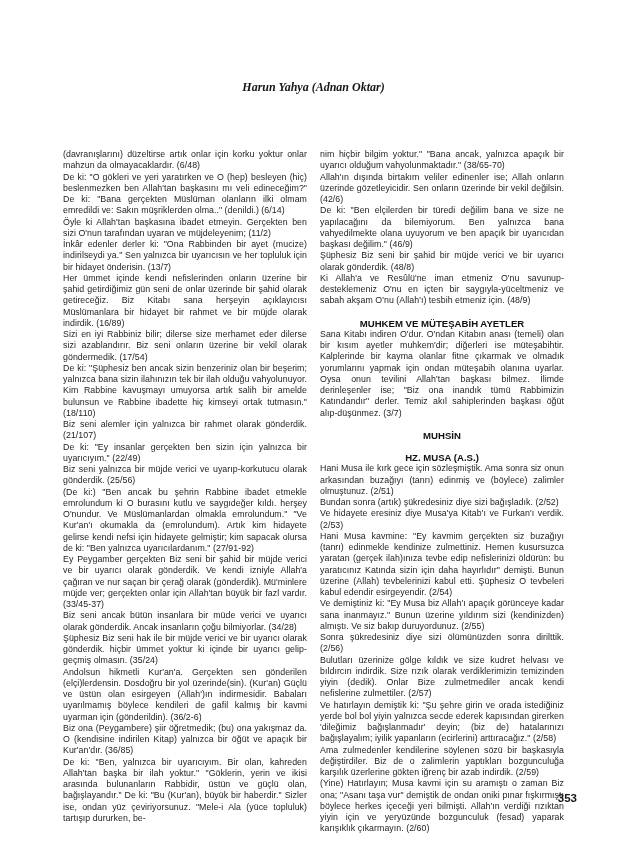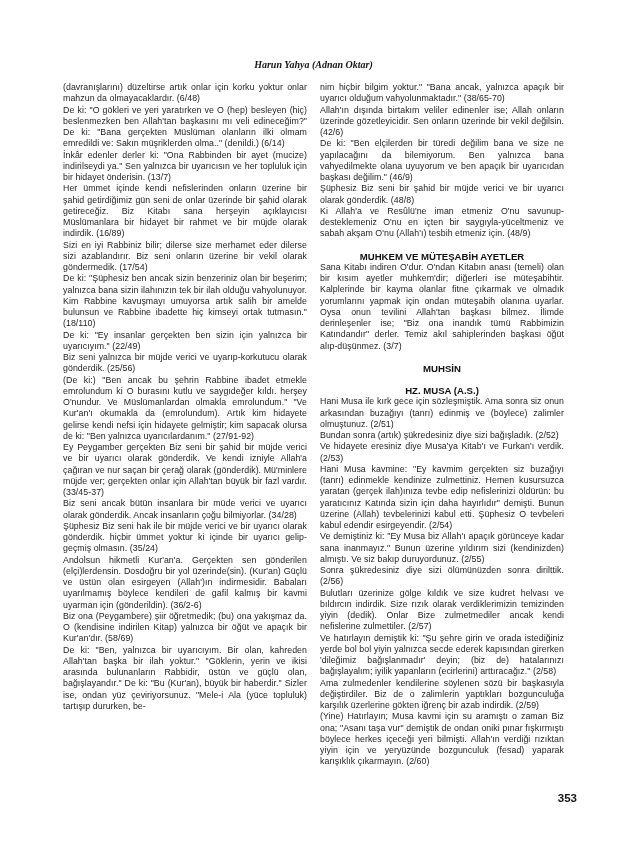--- a/index.html
+++ b/index.html
@@ -11,37 +11,38 @@
     width: 627px;
     height: 854px;
     background: #ffffff;
     position: relative;
     overflow: hidden;
     font-family: "Liberation Sans", sans-serif;
     color: #1d1d1d;
     box-sizing: border-box;
   }
   .running-header {
-    padding-top: 57px;
+    padding-top: 80px;
     text-align: center;
     font-family: "Liberation Serif", serif;
     font-style: italic;
     font-weight: bold;
-    font-size: 10px;
+    font-size: 12px;
     line-height: 15px;
     color: #161616;
   }
   .columns {
     display: flex;
     gap: 13px;
     padding: 10px 63px 0 63px;
   }
   .column {
     width: 244px;
     flex: 0 0 244px;
+    margin-top: 44px;
   }
   .body-text {
     margin: 0;
     font-size: 8.8px;
     line-height: 11.25px;
     text-align: justify;
     letter-spacing: 0.05px;
   }
   .section-heading {
     margin: 11px 0 0 0;
@@ -63,32 +64,34 @@
 </head>
 <body>
 
 <div class="page">
   <div class="running-header">Harun Yahya (Adnan Oktar)</div>
 
   <div class="columns">
     <div class="column">
         <p class="body-text">(davranışlarını) düzeltirse artık onlar için korku yoktur onlar mahzun da olmayacaklardır. (6/48)</p>
         <p class="body-text">De ki: "O gökleri ve yeri yaratırken ve O (hep) besleyen (hiç) beslenmezken ben Allah'tan başkasını mı veli edineceğim?" De ki: "Bana gerçekten Müslüman olanların ilki olmam emredildi ve: Sakın müşriklerden olma.." (denildi.) (6/14)</p>
+        <p class="body-text">Öyle ki Allah'tan başkasına ibadet etmeyin. Gerçekten ben sizi O'nun tarafından uyaran ve müjdeleyenim; (11/2)</p>
         <p class="body-text">İnkâr edenler derler ki: "Ona Rabbinden bir ayet (mucize) indirilseydi ya." Sen yalnızca bir uyarıcısın ve her topluluk için bir hidayet önderisin. (13/7)</p>
         <p class="body-text">Her ümmet içinde kendi nefislerinden onların üzerine bir şahid getirdiğimiz gün seni de onlar üzerinde bir şahid olarak getireceğiz. Biz Kitabı sana herşeyin açıklayıcısı Müslümanlara bir hidayet bir rahmet ve bir müjde olarak indirdik. (16/89)</p>
         <p class="body-text">Sizi en iyi Rabbiniz bilir; dilerse size merhamet eder dilerse sizi azablandırır. Biz seni onların üzerine bir vekil olarak göndermedik. (17/54)</p>
         <p class="body-text">De ki: "Şüphesiz ben ancak sizin benzeriniz olan bir beşerim; yalnızca bana sizin ilahınızın tek bir ilah olduğu vahyolunuyor. Kim Rabbine kavuşmayı umuyorsa artık salih bir amelde bulunsun ve Rabbine ibadette hiç kimseyi ortak tutmasın." (18/110)</p>
+        <p class="body-text">Biz seni alemler için yalnızca bir rahmet olarak gönderdik. (21/107)</p>
         <p class="body-text">De ki: "Ey insanlar gerçekten ben sizin için yalnızca bir uyarıcıyım." (22/49)</p>
         <p class="body-text">Biz seni yalnızca bir müjde verici ve uyarıp-korkutucu olarak gönderdik. (25/56)</p>
         <p class="body-text">(De ki:) "Ben ancak bu şehrin Rabbine ibadet etmekle emrolundum ki O burasını kutlu ve saygıdeğer kıldı. herşey O'nundur. Ve Müslümanlardan olmakla emrolundum." "Ve Kur'an'ı okumakla da (emrolundum). Artık kim hidayete gelirse kendi nefsi için hidayete gelmiştir; kim sapacak olursa de ki: "Ben yalnızca uyarıcılardanım." (27/91-92)</p>
         <p class="body-text">Ey Peygamber gerçekten Biz seni bir şahid bir müjde verici ve bir uyarıcı olarak gönderdik. Ve kendi izniyle Allah'a çağıran ve nur saçan bir çerağ olarak (gönderdik). Mü'minlere müjde ver; gerçekten onlar için Allah'tan büyük bir fazl vardır. (33/45-37)</p>
         <p class="body-text">Biz seni ancak bütün insanlara bir müde verici ve uyarıcı olarak gönderdik. Ancak insanların çoğu bilmiyorlar. (34/28)</p>
         <p class="body-text">Şüphesiz Biz seni hak ile bir müjde verici ve bir uyarıcı olarak gönderdik. hiçbir ümmet yoktur ki içinde bir uyarıcı gelip-geçmiş olmasın. (35/24)</p>
         <p class="body-text">Andolsun hikmetli Kur'an'a. Gerçekten sen gönderilen (elçi)lerdensin. Dosdoğru bir yol üzerinde(sin). (Kur'an) Güçlü ve üstün olan esirgeyen (Allah')ın indirmesidir. Babaları uyarılmamış böylece kendileri de gafil kalmış bir kavmi uyarman için (gönderildin). (36/2-6)</p>
-        <p class="body-text">Biz ona (Peygambere) şiir öğretmedik; (bu) ona yakışmaz da. O (kendisine indirilen Kitap) yalnızca bir öğüt ve apaçık bir Kur'an'dır. (58/69)</p>
+        <p class="body-text">Biz ona (Peygambere) şiir öğretmedik; (bu) ona yakışmaz da. O (kendisine indirilen Kitap) yalnızca bir öğüt ve apaçık bir Kur'an'dır. (36/85)</p>
         <p class="body-text">De ki: "Ben, yalnızca bir uyarıcıyım. Bir olan, kahreden Allah'tan başka bir ilah yoktur." "Göklerin, yerin ve ikisi arasında bulunanların Rabbidir, üstün ve güçlü olan, bağışlayandır." De ki: "Bu (Kur'an), büyük bir haberdir." Sizler ise, ondan yüz çeviriyorsunuz. "Mele-i Ala (yüce topluluk) tartışıp dururken, be-</p>
       </div>
     <div class="column">
         <p class="body-text">nim hiçbir bilgim yoktur." "Bana ancak, yalnızca apaçık bir uyarıcı olduğum vahyolunmaktadır." (38/65-70)</p>
         <p class="body-text">Allah'ın dışında birtakım veliler edinenler ise; Allah onların üzerinde gözetleyicidir. Sen onların üzerinde bir vekil değilsin. (42/6)</p>
         <p class="body-text">De ki: "Ben elçilerden bir türedi değilim bana ve size ne yapılacağını da bilemiyorum. Ben yalnızca bana vahyedilmekte olana uyuyorum ve ben apaçık bir uyarıcıdan başkası değilim." (46/9)</p>
         <p class="body-text">Şüphesiz Biz seni bir şahid bir müjde verici ve bir uyarıcı olarak gönderdik. (48/8)</p>
         <p class="body-text">Ki Allah'a ve Resûlü'ne iman etmeniz O'nu savunup-desteklemeniz O'nu en içten bir saygıyla-yüceltmeniz ve sabah akşam O'nu (Allah'ı) tesbih etmeniz için. (48/9)</p>
         <h3 class="section-heading">MUHKEM VE MÜTEŞABİH AYETLER</h3>
         <p class="body-text">Sana Kitabı indiren O'dur. O'ndan Kitabın anası (temeli) olan bir kısım ayetler muhkem'dir; diğerleri ise müteşabihtir. Kalplerinde bir kayma olanlar fitne çıkarmak ve olmadık yorumlarını yapmak için ondan müteşabih olanına uyarlar. Oysa onun tevilini Allah'tan başkası bilmez. İlimde derinleşenler ise; "Biz ona inandık tümü Rabbimizin Katındandır" derler. Temiz akıl sahiplerinden başkası öğüt alıp-düşünmez. (3/7)</p>

